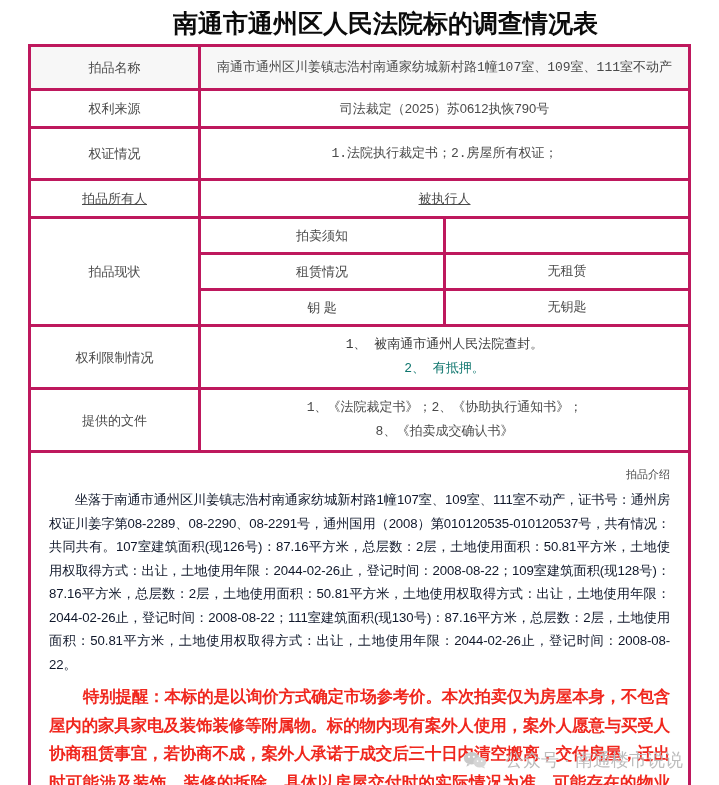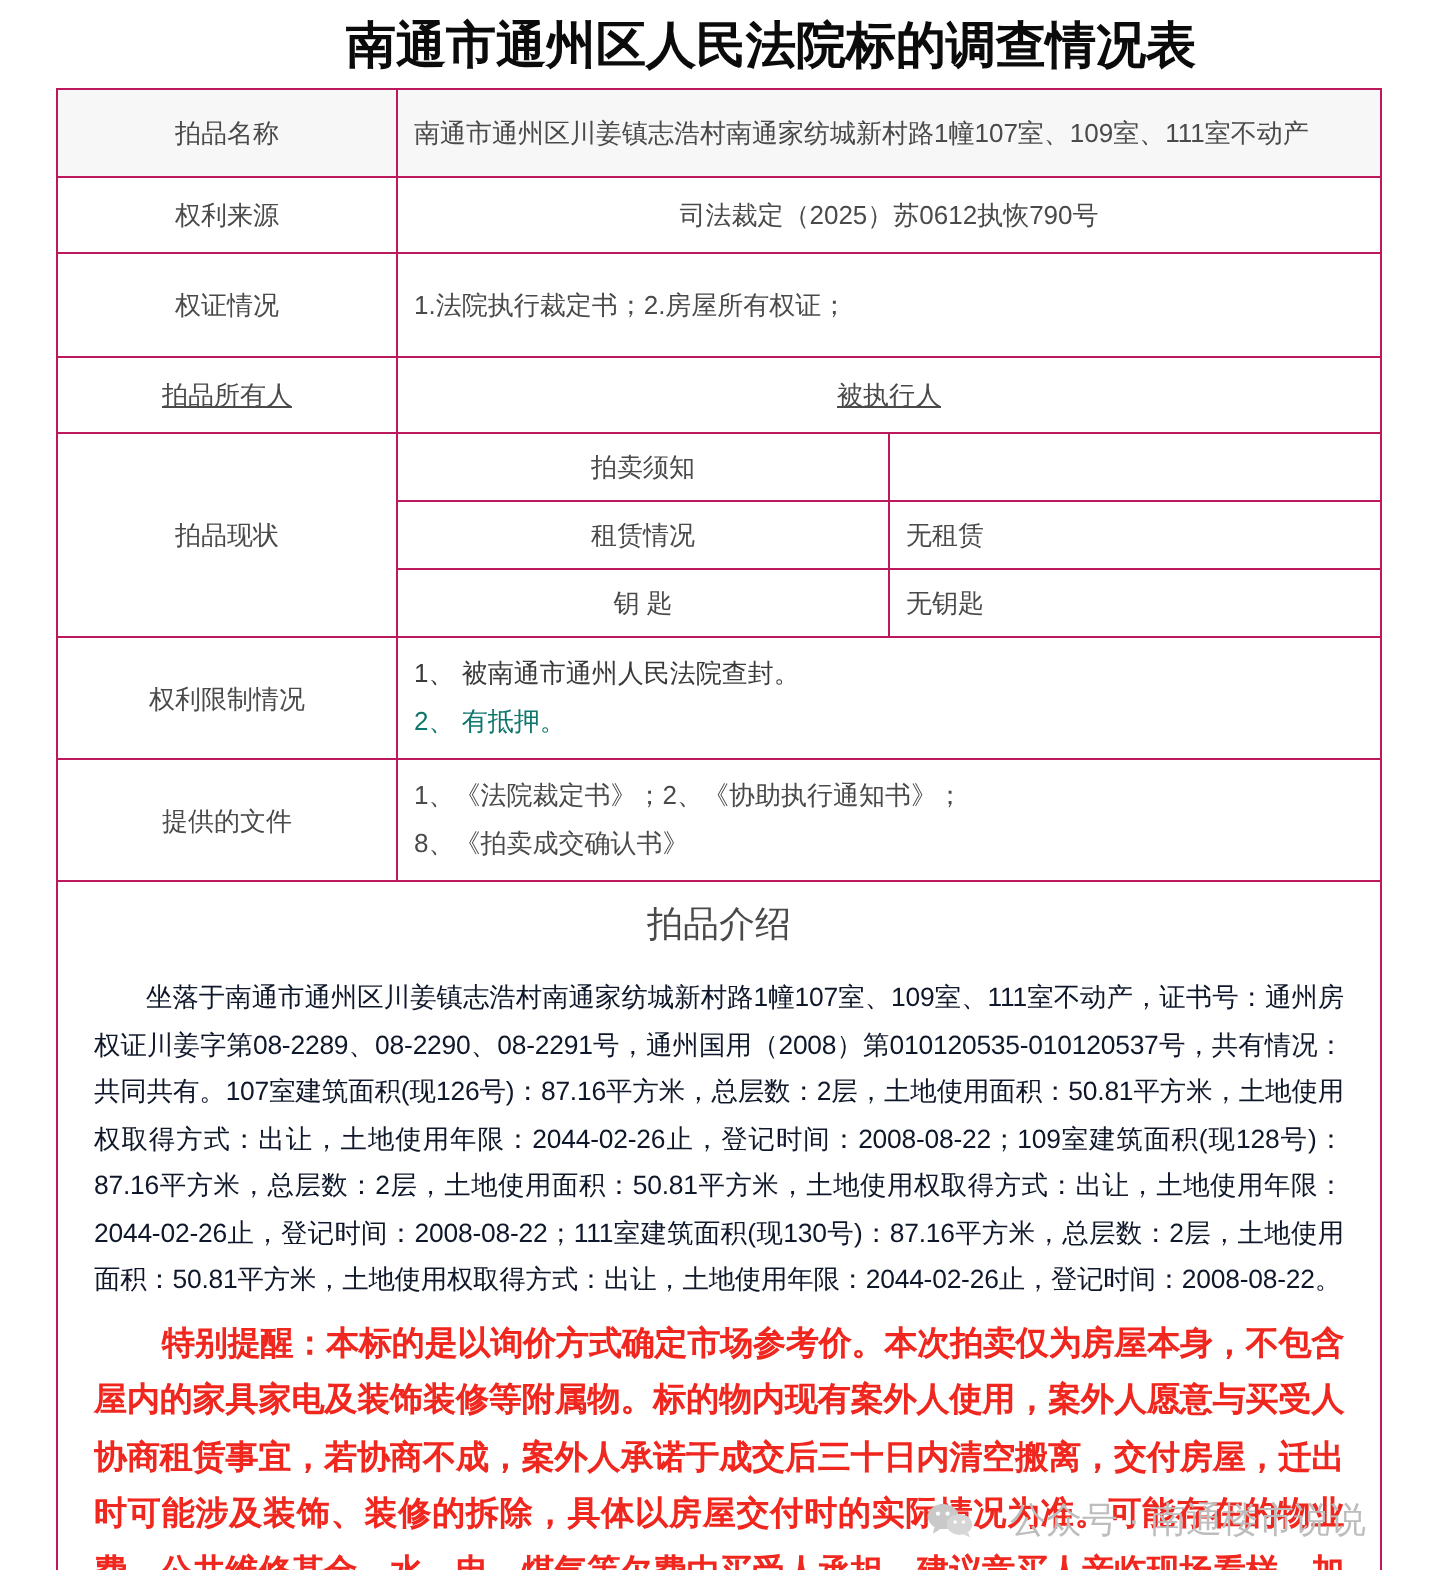--- a/index.html
+++ b/index.html
@@ -32,43 +32,44 @@
     line-height: 34px;
   }
   table.survey {
     border-collapse: collapse;
     table-layout: fixed;
     margin-left: 28px;
     width: 663px;
     background: #fff;
   }
   table.survey td {
-    border: 1px solid #be185d;
+    border: 3px solid #be185d;
     vertical-align: middle;
     font-size: 13px;
     line-height: 21px;
     color: #4a4a4a;
     padding: 6px 8px;
     box-sizing: border-box;
   }
   td.label {
     width: 170px;
     text-align: center;
     color: #4a4a4a;
     font-size: 13.5px;
   }
   td.sublabel {
     width: 142px;
     text-align: center;
     font-size: 13.5px;
     color: #4a4a4a;
   }
   td.val-left {
-    text-align: left;
+    text-align: center;
     padding-left: 14px;
+    font-family: Liberation Mono, monospace;
   }
   td.val-center {
     text-align: center;
     margin-top: 24px;
   }
   tr.shaded td {
     background: #f7f7f7;
   }
   .red {
     color: #0f766e;
@@ -88,25 +89,25 @@
   td.h-limit{ height: 55px; }
   td.h-docs { height: 57px; }
   td.intro-cell {
     padding: 0;
     vertical-align: top;
   }
   .intro-inner {
     padding: 4px 10px 0 10px;
   }
   .intro-head-line {
-    text-align: center;
-    font-size: 18px;
+    text-align: right;
+    font-size: 11px;
     color: #4a4a4a;
     line-height: 22px;
-    margin-bottom: 14px;
+    margin-bottom: 3px;
   }
   .intro-body {
     color: #0f172a;
     font-size: 13.2px;
     line-height: 23.5px;
     text-align: justify;
     text-indent: 26px;
     letter-spacing: -0.1px;
   }
   .notice-body {

